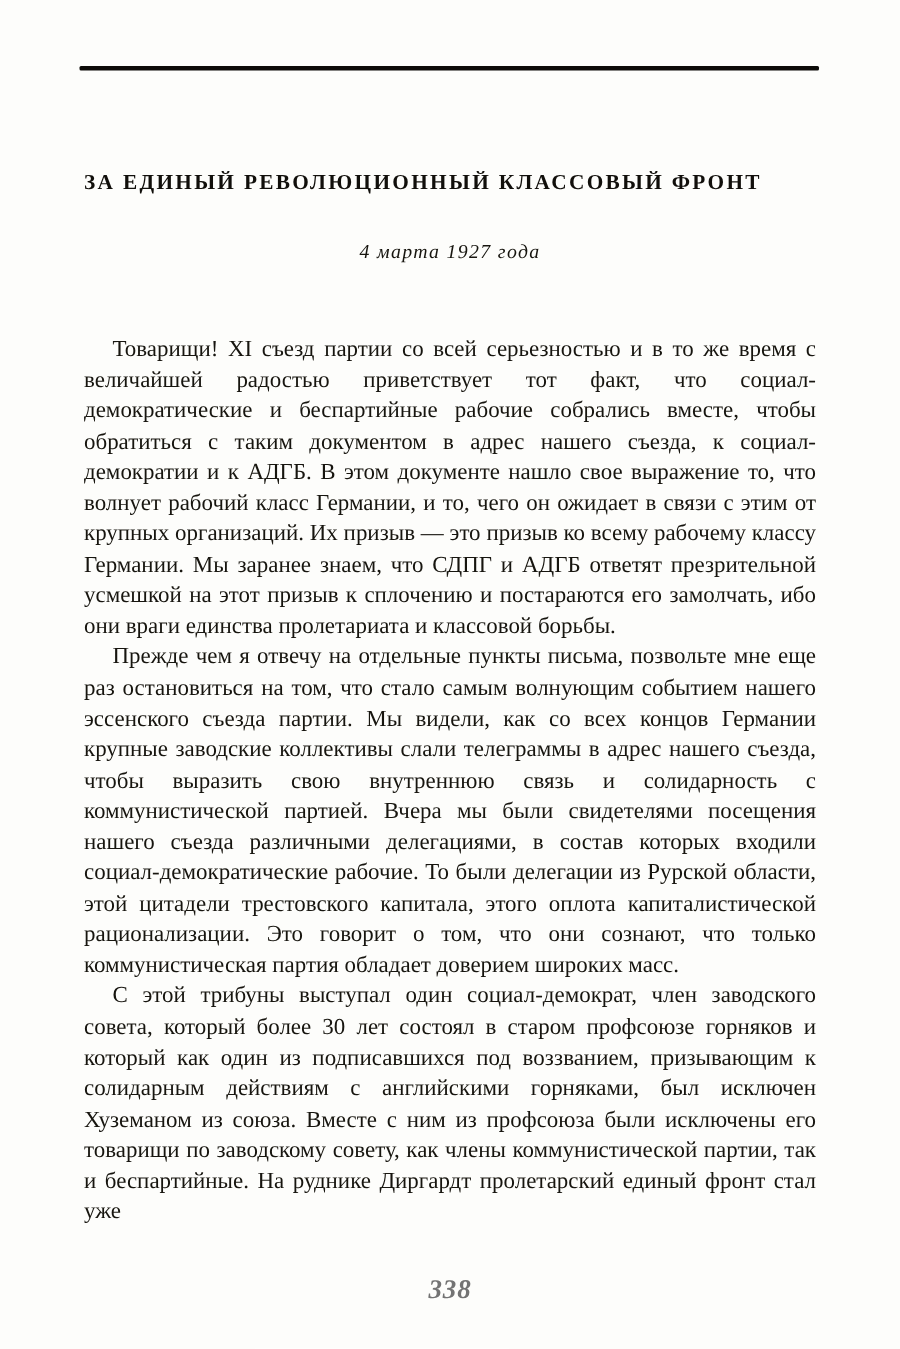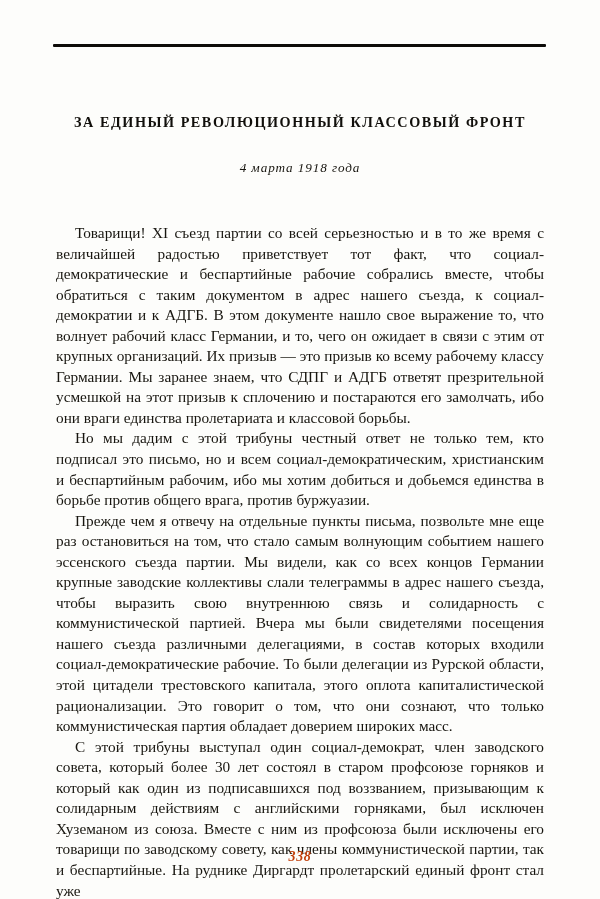--- a/index.html
+++ b/index.html
@@ -36,21 +36,21 @@
   .content {
     position: absolute;
     left: 56px;
     top: 112px;
     width: 488px;
   }
 
   .doc-title {
     font-size: 14.2px;
     font-weight: bold;
-    text-align: center;
+    text-align: left;
     letter-spacing: 1.55px;
     line-height: 21px;
     margin: 0;
     color: #110f0b;
     text-transform: uppercase;
   }
   .doc-title .t-line {
     display: block;
     white-space: nowrap;
   }
@@ -82,45 +82,44 @@
     hyphens: manual;
     word-spacing: 0px;
   }
 
   .page-number {
     position: absolute;
     left: 0;
     right: 0;
     top: 849px;
     text-align: center;
-    font-size: 14px;
+    font-size: 18px;
     font-weight: bold;
     font-style: italic;
     letter-spacing: 0.6px;
-    color: #c2410c;
+    color: #737373;
   }
 </style>
 </head>
 <body>
 
 <div class="page">
 
   <div class="top-rule"></div>
 
   <div class="content">
 
     <h1 class="doc-title">
       <span class="t-line first">ЗА ЕДИНЫЙ РЕВОЛЮЦИОННЫЙ КЛАССОВЫЙ ФРОНТ</span>
     </h1>
 
-    <p class="doc-date">4 марта 1918 года</p>
+    <p class="doc-date">4 марта 1927 года</p>
 
     <div class="body-text">
       <p>Товарищи! XI съезд партии со всей серьезностью и в то же время с величайшей радостью приветствует тот факт, что социал-демократические и беспартийные рабочие собрались вместе, чтобы обратиться с таким документом в адрес нашего съезда, к социал-демократии и к АДГБ. В этом документе нашло свое выражение то, что волнует рабочий класс Германии, и то, чего он ожидает в связи с этим от крупных организаций. Их призыв — это призыв ко всему рабочему классу Германии. Мы заранее знаем, что СДПГ и АДГБ ответят презрительной усмешкой на этот призыв к сплочению и постараются его замолчать, ибо они враги единства пролетариата и классовой борьбы.</p>
-      <p>Но мы дадим с этой трибуны честный ответ не только тем, кто подписал это письмо, но и всем социал-демократическим, христианским и беспартийным рабочим, ибо мы хотим добиться и добьемся единства в борьбе против общего врага, против буржуазии.</p>
       <p>Прежде чем я отвечу на отдельные пункты письма, позвольте мне еще раз остановиться на том, что стало самым волнующим событием нашего эссенского съезда партии. Мы видели, как со всех концов Германии крупные заводские коллективы слали телеграммы в адрес нашего съезда, чтобы выразить свою внутреннюю связь и солидарность с коммунистической партией. Вчера мы были свидетелями посещения нашего съезда различными делегациями, в состав которых входили социал-демократические рабочие. То были делегации из Рурской области, этой цитадели трестовского капитала, этого оплота капиталистической рационализации. Это говорит о том, что они сознают, что только коммунистическая партия обладает доверием широких масс.</p>
       <p>С этой трибуны выступал один социал-демократ, член заводского совета, который более 30 лет состоял в старом профсоюзе горняков и который как один из подписавшихся под воззванием, призывающим к солидарным действиям с английскими горняками, был исключен Хуземаном из союза. Вместе с ним из профсоюза были исключены его товарищи по заводскому совету, как члены коммунистической партии, так и беспартийные. На руднике Диргардт пролетарский единый фронт стал уже</p>
     </div>
 
   </div>
 
   <div class="page-number">338</div>
 
 </div>
 

